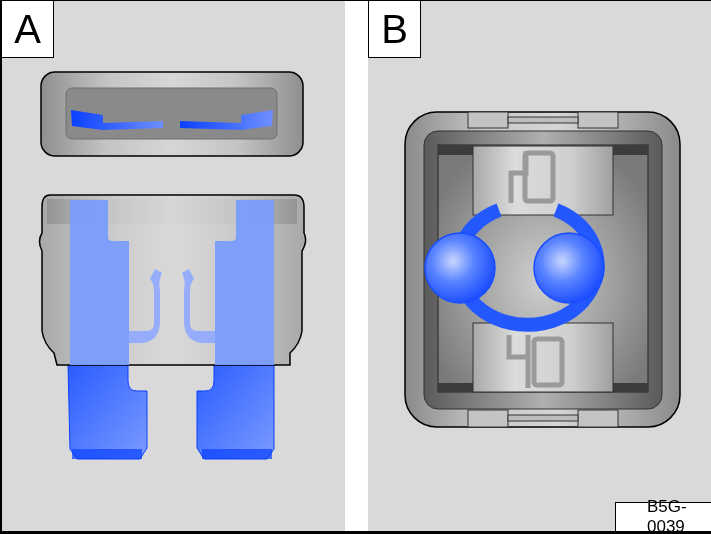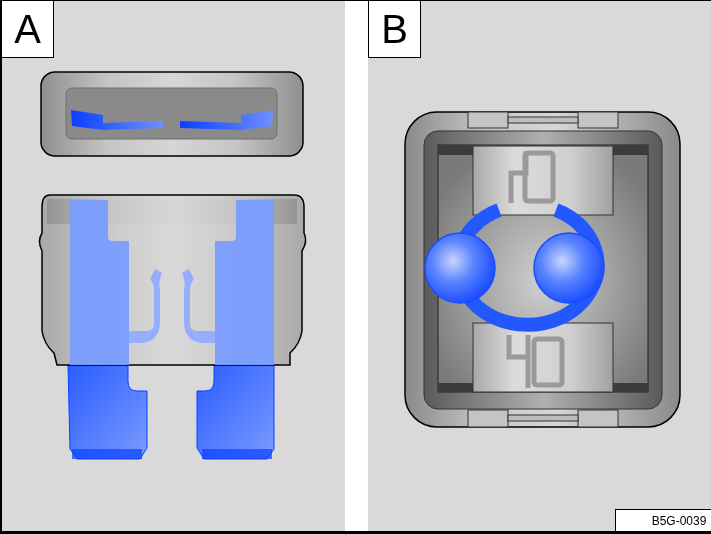--- a/index.html
+++ b/index.html
@@ -4,21 +4,21 @@
   <style>
     html, body { margin: 0; padding: 0; }
     body { width: 711px; height: 534px; background: #ffffff; overflow: hidden; position: relative; font-family: "Liberation Sans", sans-serif; }
     .frame { position: absolute; left: 0; top: 0; width: 711px; height: 534px; box-sizing: border-box; border-top: 1px solid #000; border-left: 2px solid #000; border-right: 2px solid #000; border-bottom: 3px solid #000; background: #ffffff; }
     .panel { position: absolute; top: 0; background: #d9d9d9; }
     #panel-a { left: 0; width: 343px; height: 530px; }
     #panel-b { left: 366px; width: 343px; height: 530px; }
     .label-box { position: absolute; top: 0; background: #ffffff; border: 1px solid #000; border-top: none; box-sizing: border-box; display: flex; align-items: center; justify-content: center; font-size: 40px; color: #000; line-height: 1; }
     #label-a { left: 0; width: 52px; height: 57px; border-left: none; }
     #label-b { left: 0; width: 53px; height: 57px; }
-    .code-box { position: absolute; right: 0; bottom: 0; width: 96px; height: 22px; background: #fff; border: 1px solid #000; border-right: none; border-bottom: none; box-sizing: border-box; font-size: 12px; display: flex; align-items: center; justify-content: center; color: #000; padding-left: 31px; }
+    .code-box { position: absolute; right: 0; bottom: 0; width: 96px; height: 29px; background: #fff; border: 1px solid #000; border-right: none; border-bottom: none; box-sizing: border-box; font-size: 17px; display: flex; align-items: center; justify-content: center; color: #000; padding-left: 31px; }
     svg { position: absolute; left: 0; top: 0; }
   </style>
 </head>
 <body>
 
 <div class="frame">
 
   <div class="panel" id="panel-a">
     <svg width="343" height="530" viewBox="0 0 343 530">
       <defs>

